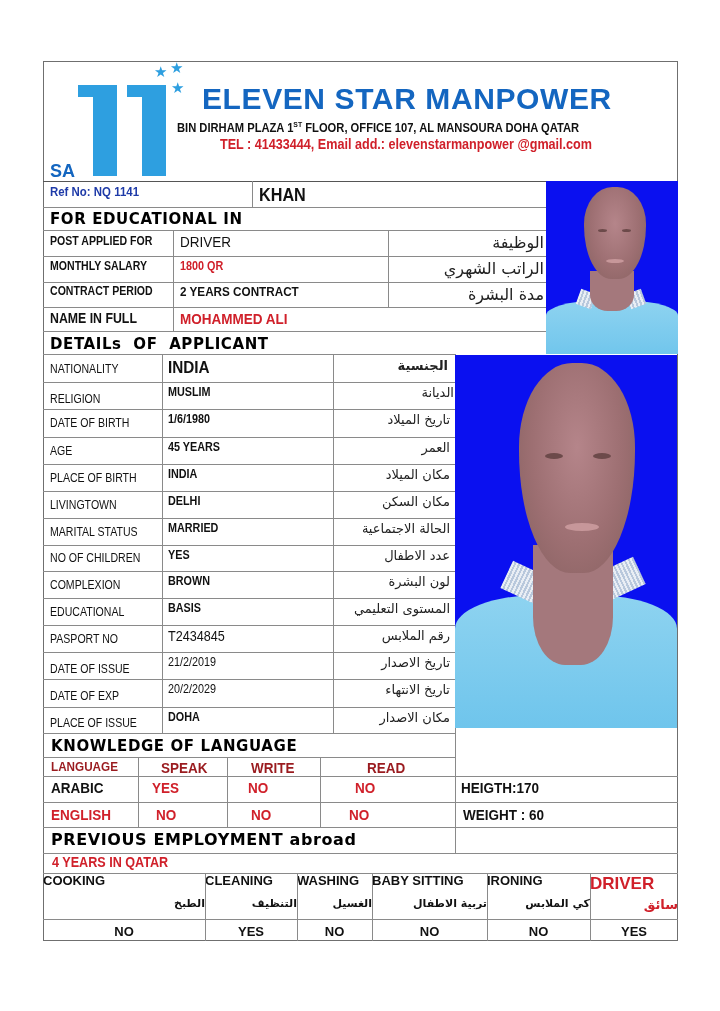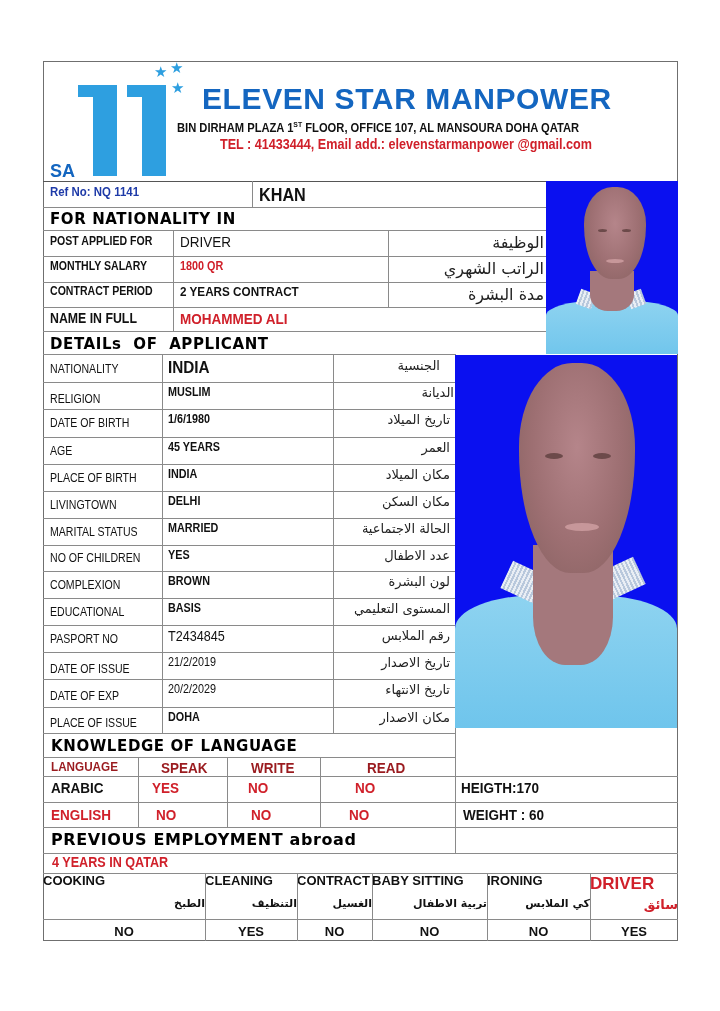--- a/index.html
+++ b/index.html
@@ -65,21 +65,21 @@
 <div class="addr"><span>BIN DIRHAM PLAZA 1</span><sup>ST</sup><span> FLOOR, OFFICE 107, AL MANSOURA DOHA QATAR</span></div>
 <div class="tel">TEL : 41433444, Email add.: elevenstarmanpower @gmail.com</div>
 
 <div class="hline" style="left:43px;top:181px;width:503px;background:#555;"></div>
 
 <div class="ref">Ref No: NQ 1141</div>
 <div class="vline" style="left:252px;top:181px;height:26px;"></div>
 <div class="surname">KHAN</div>
 <div class="hline" style="left:43px;top:207px;width:503px;"></div>
 
-<div class="section-title" style="left:50px;top:210px;">FOR NATIONALITY IN</div>
+<div class="section-title" style="left:50px;top:210px;">FOR EDUCATIONAL IN</div>
 <div class="hline" style="left:43px;top:230px;width:503px;"></div>
 
 <div>
   <div class="lbl b" style="left:50px;top:234px;">POST APPLIED FOR</div>
   <div class="val reg" style="left:180px;top:233px;font-size:15px;">DRIVER</div>
   <div class="ar" style="right:176px;top:233px;font-size:16px;">الوظيفة</div>
 </div>
 <div class="hline" style="left:43px;top:256px;width:503px;"></div>
 <div>
   <div class="lbl b" style="left:50px;top:259px;">MONTHLY SALARY</div>
@@ -102,21 +102,21 @@
 </div>
 <div class="hline" style="left:43px;top:331px;width:503px;"></div>
 
 <div class="section-title" style="left:50px;top:335px;white-space:pre;">DETAILs  OF  APPLICANT</div>
 <div class="hline" style="left:43px;top:354px;width:413px;"></div>
 
 <div id="applicant-rows">
     <div>
       <div class="lbl" style="left:50px;top:361.5px;">NATIONALITY</div>
       <div class="val" style="left:168px;top:358px;font-size:17px;">INDIA</div>
-      <div class="ar" style="right:280px;top:358px;">الجنسية</div>
+      <div class="ar" style="right:272px;top:358px;font-weight:bold;">الجنسية</div>
       <div class="hline" style="left:43px;top:382px;width:413px;"></div>
     </div>
     <div>
       <div class="lbl" style="left:50px;top:391.5px;">RELIGION</div>
       <div class="val" style="left:168px;top:385px;font-size:12px;">MUSLIM</div>
       <div class="ar" style="right:266px;top:385px;">الديانة</div>
       <div class="hline" style="left:43px;top:409px;width:413px;"></div>
     </div>
     <div>
       <div class="lbl" style="left:50px;top:416px;">DATE OF BIRTH</div>
@@ -259,21 +259,21 @@
       <div class="skill-ar" style="left:43px;width:162px;top:897px;font-size:11px;">الطبخ</div>
       <div class="skill-v" style="left:43px;width:162px;top:924px;">NO</div>
     </div>
     <div>
       <div class="skill-h" style="left:205px;width:92px;top:873px;font-size:13px;">CLEANING</div>
       <div class="skill-ar" style="left:205px;width:92px;top:897px;font-size:11px;">التنظيف</div>
       <div class="skill-v" style="left:205px;width:92px;top:924px;">YES</div>
       <div class="vline" style="left:205px;top:873px;height:68px;"></div>
     </div>
     <div>
-      <div class="skill-h" style="left:297px;width:75px;top:873px;font-size:13px;">CONTRACT</div>
+      <div class="skill-h" style="left:297px;width:75px;top:873px;font-size:13px;">WASHING</div>
       <div class="skill-ar" style="left:297px;width:75px;top:897px;font-size:11px;">الغسيل</div>
       <div class="skill-v" style="left:297px;width:75px;top:924px;">NO</div>
       <div class="vline" style="left:297px;top:873px;height:68px;"></div>
     </div>
     <div>
       <div class="skill-h" style="left:372px;width:115px;top:873px;font-size:13px;">BABY SITTING</div>
       <div class="skill-ar" style="left:372px;width:115px;top:897px;font-size:11px;">تربية الاطفال</div>
       <div class="skill-v" style="left:372px;width:115px;top:924px;">NO</div>
       <div class="vline" style="left:372px;top:873px;height:68px;"></div>
     </div>

